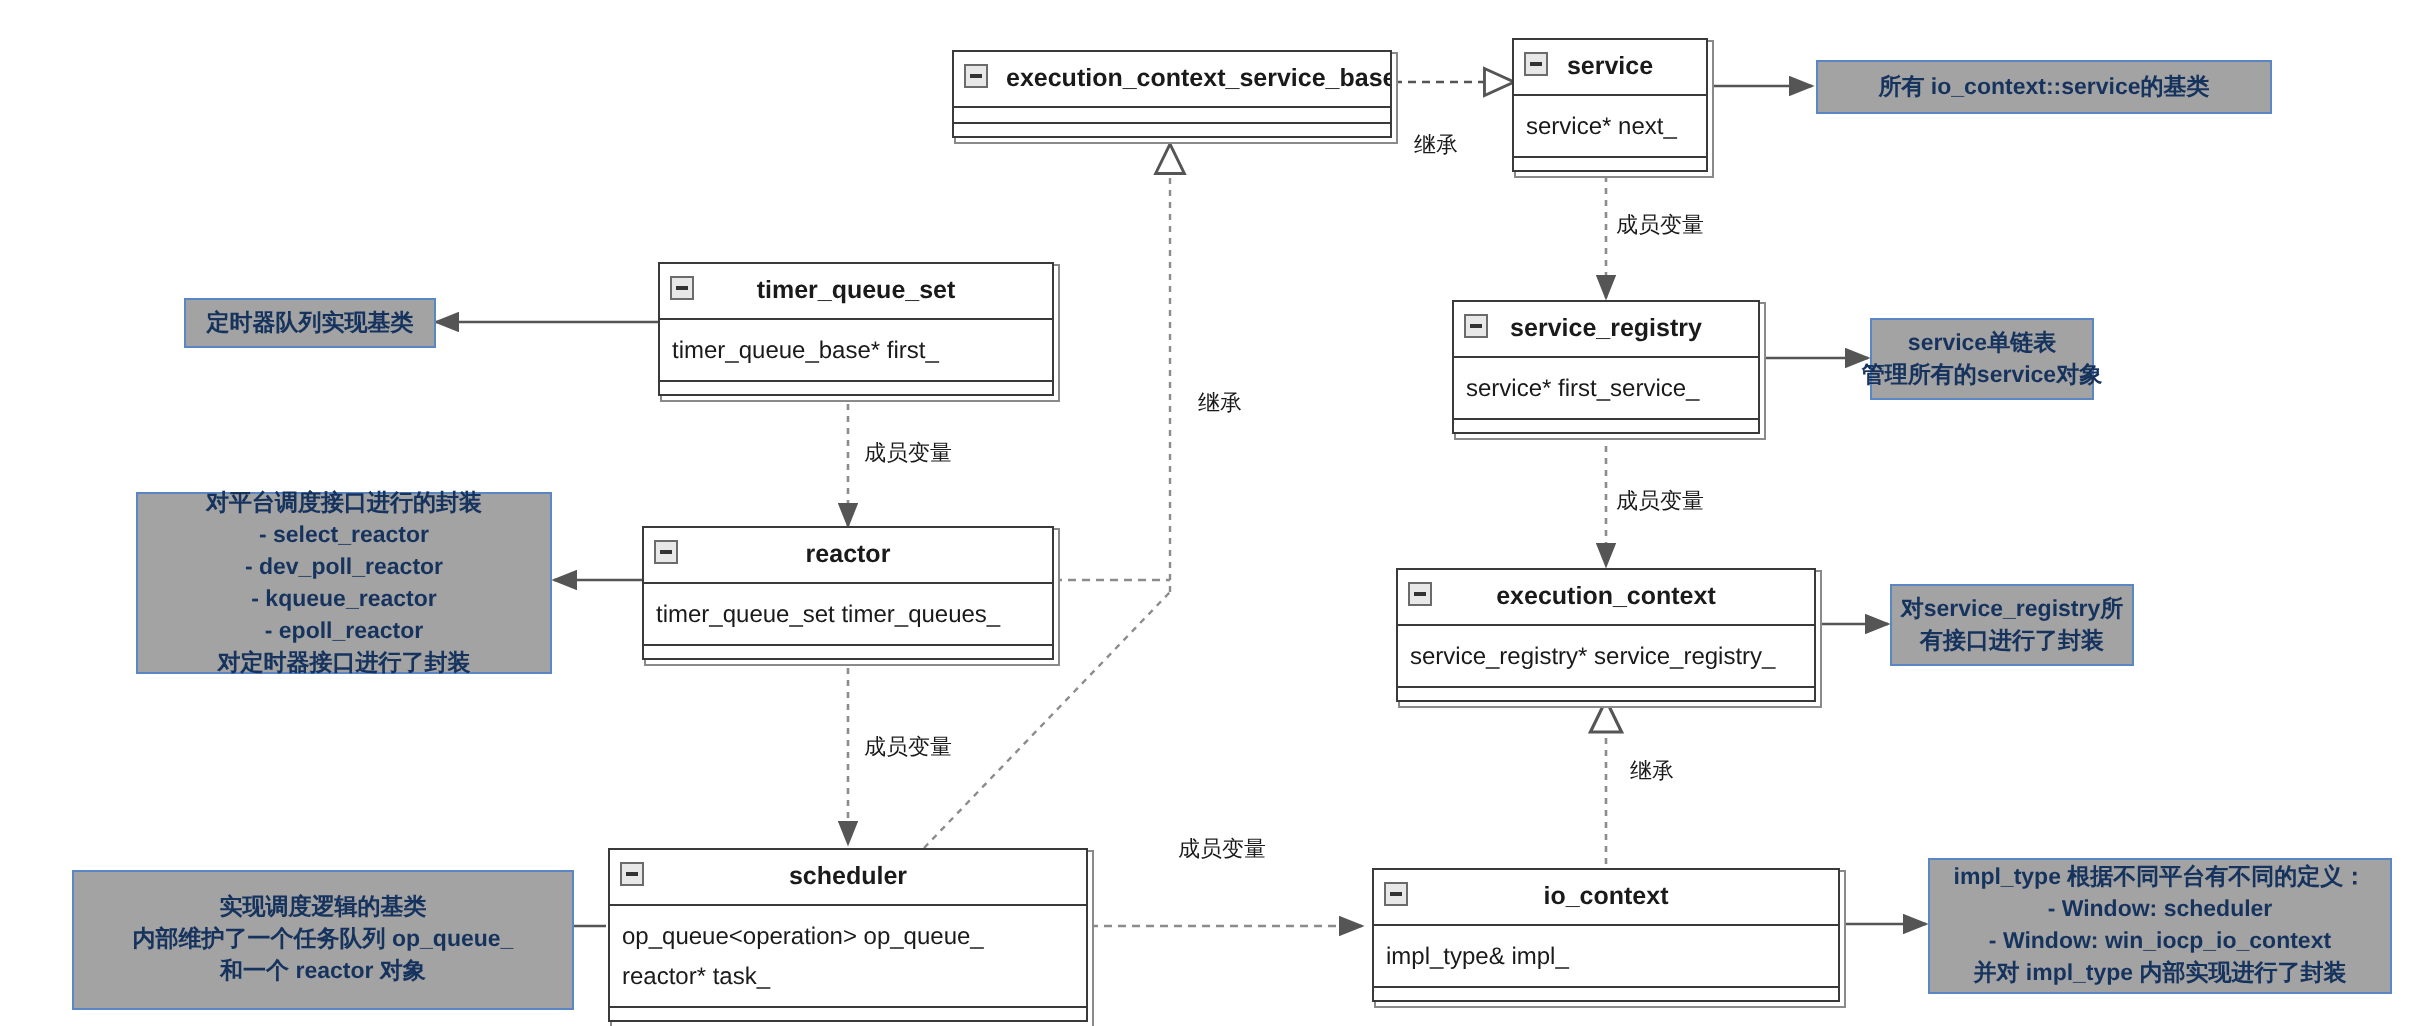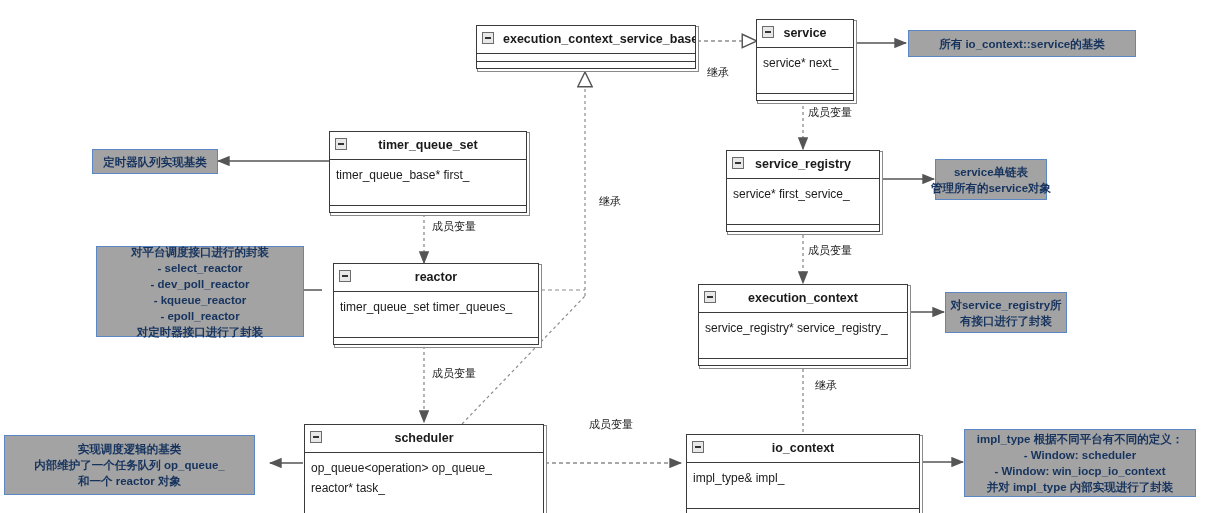--- a/index.html
+++ b/index.html
@@ -52,21 +52,21 @@
     content:"";
     position:absolute;
     left:2px;
     top:4px;
     width:6px;
     height:2px;
     background:#333;
   }
   .uml-attrs{
     border-bottom:1px solid #3a3a3a;
-    padding:5px 0 20px 6px;
+    padding:5px 0 5px 6px;
   }
   .uml-attr{
     font-size:12px;
     color:#1a1a1a;
     line-height:20px;
     white-space:nowrap;
   }
   .uml-ops{
     height:6px;
   }
@@ -245,21 +245,21 @@
     <div class="uml-header">
       <span class="uml-icon"></span>
       <span>service_registry</span>
     </div>
     <div class="uml-attrs">
       <div class="uml-attr">service* first_service_</div>
     </div>
     <div class="uml-ops"></div>
   </div>
 
-  <div class="uml-class" style="left:321px;top:263px;width:206px;margin-left:12px;">
+  <div class="uml-class" style="left:321px;top:263px;width:206px;">
     <div class="uml-header">
       <span class="uml-icon"></span>
       <span>reactor</span>
     </div>
     <div class="uml-attrs">
       <div class="uml-attr">timer_queue_set timer_queues_</div>
     </div>
     <div class="uml-ops"></div>
   </div>
 
@@ -309,39 +309,39 @@
     </div>
   </div>
 
   <div class="note" style="left:935px;top:159px;width:112px;height:41px;">
     <div>
       <span class="nline">service单链表</span>
       <span class="nline">管理所有的service对象</span>
     </div>
   </div>
 
-  <div class="note" style="left:68px;top:246px;width:208px;height:91px;margin-left:28px;">
+  <div class="note" style="left:68px;top:246px;width:208px;height:91px;">
     <div>
       <span class="nline">对平台调度接口进行的封装</span>
       <span class="nline">- select_reactor</span>
       <span class="nline">- dev_poll_reactor</span>
       <span class="nline">- kqueue_reactor</span>
       <span class="nline">- epoll_reactor</span>
       <span class="nline">对定时器接口进行了封装</span>
     </div>
   </div>
 
   <div class="note" style="left:945px;top:292px;width:122px;height:41px;">
     <div>
       <span class="nline">对service_registry所</span>
       <span class="nline">有接口进行了封装</span>
     </div>
   </div>
 
-  <div class="note" style="left:4px;top:435px;width:251px;height:60px;">
+  <div class="note" style="left:36px;top:435px;width:251px;height:70px;">
     <div>
       <span class="nline">实现调度逻辑的基类</span>
       <span class="nline">内部维护了一个任务队列 op_queue_</span>
       <span class="nline">和一个 reactor 对象</span>
     </div>
   </div>
 
   <div class="note" style="left:964px;top:429px;width:232px;height:68px;">
     <div>
       <span class="nline">impl_type 根据不同平台有不同的定义：</span>

